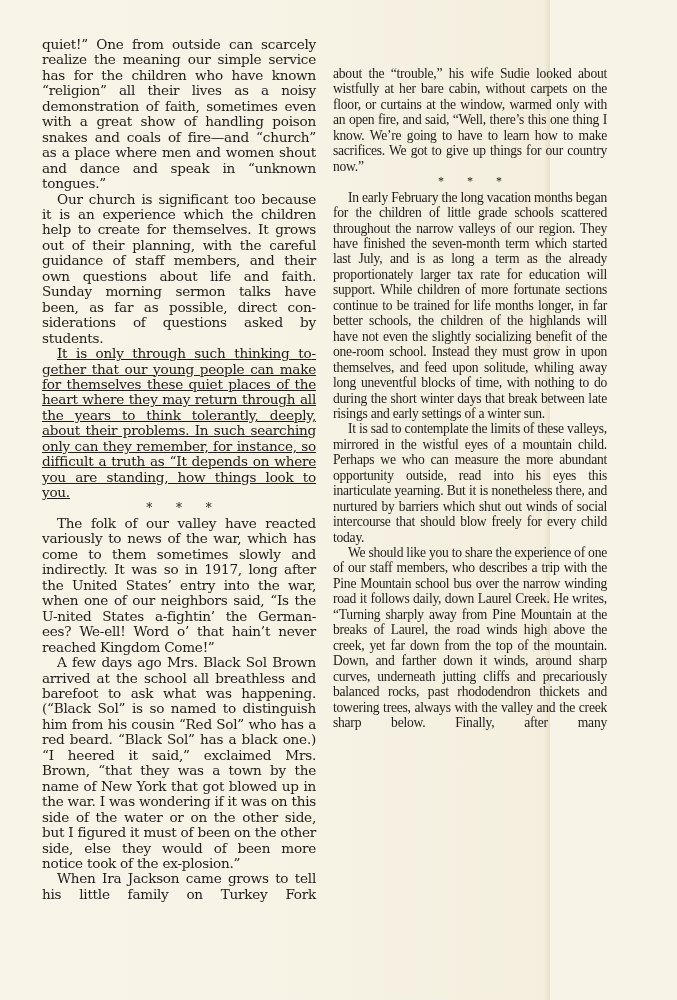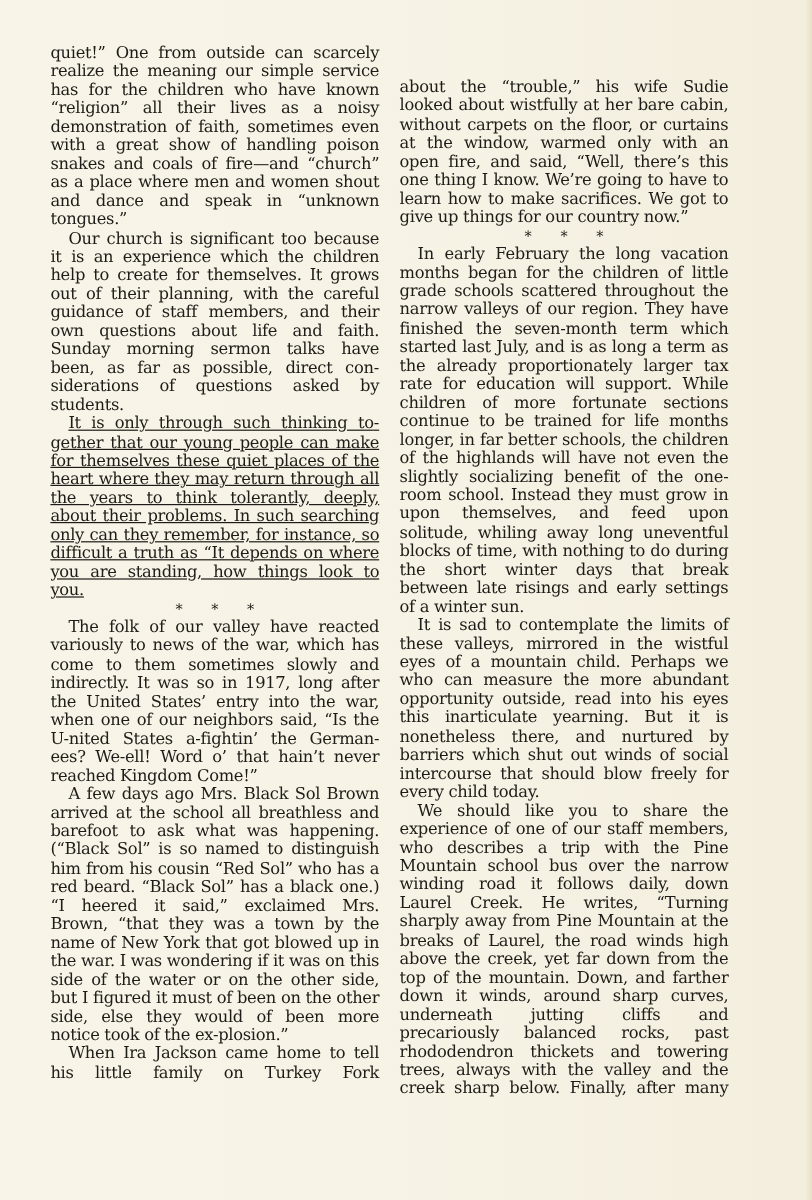--- a/index.html
+++ b/index.html
@@ -2,40 +2,40 @@
 <html><head>
   <meta charset="utf-8">
   <style>
     html, body { margin: 0; padding: 0; }
     body {
       width: 677px; height: 1000px; overflow: hidden;
       background: #f7f3e6;
       position: relative;
     }
     .page {
-      position: absolute; left: 0; top: 0; width: 677px; height: 1000px;
+      position: absolute; left: 0; top: 0; width: 550px; height: 1000px;
       background: linear-gradient(90deg, #f8f4e8 0%, #f6f2e4 60%, #f3eedd 100%);
     }
     .edge {
       position: absolute; right: 0; top: 0; width: 6px; height: 1000px;
       background: linear-gradient(90deg, rgba(235,228,205,0) 0%, #e7dfc6 100%);
     }
     .col {
       position: absolute;
       width: 274px;
       font-family: "DejaVu Serif", "Liberation Serif", serif;
       font-size: 13.6px;
       line-height: 15.45px;
       color: #1e1c18;
       text-align: justify;
       hyphens: manual;
       letter-spacing: -0.25px;
     }
     .col.left { left: 42px; top: 37px; }
-    .col.right { left: 333px; top: 66px; }
+    .col.right { left: 333px; top: 66px; font-family: Liberation Serif, serif; }
     .col p { margin: 0; text-indent: 15px; }
     .col p.cont { text-indent: 0; }
     .col p.last-line-left { text-align-last: left; text-decoration: underline; }
     .stars {
       text-align: center; letter-spacing: 10px; font-size: 12px;
       line-height: 15.45px; height: 15.45px; margin-left: 10px;
     }
   </style>
 </head>
 <body>
@@ -43,21 +43,21 @@
 <div class="page">
   <div class="edge"></div>
 
   <div class="col left">
     <p class="cont">quiet!” One from outside can scarcely realize the meaning our simple service has for the children who have known “religion” all their lives as a noisy demonstration of faith, sometimes even with a great show of handling poison snakes and coals of fire—and “church” as a place where men and women shout and dance and speak in “un­known tongues.”</p>
     <p>Our church is significant too because it is an experience which the children help to create for themselves. It grows out of their planning, with the careful guidance of staff members, and their own questions about life and faith. Sunday morning sermon talks have been, as far as possible, direct con­siderations of questions asked by students.</p>
     <p class="last-line-left">It is only through such thinking to­gether that our young people can make for themselves these quiet places of the heart where they may return through all the years to think toler­antly, deeply, about their problems. In such searching only can they remem­ber, for instance, so difficult a truth as “It depends on where you are stand­ing, how things look to you.</p>
     <div class="stars">* * *</div>
     <p>The folk of our valley have reacted variously to news of the war, which has come to them sometimes slowly and indirectly. It was so in 1917, long after the United States’ entry into the war, when one of our neighbors said, “Is the U-nited States a-fightin’ the German-ees? We-ell! Word o’ that hain’t never reached Kingdom Come!”</p>
     <p>A few days ago Mrs. Black Sol Brown arrived at the school all breath­less and barefoot to ask what was hap­pening. (“Black Sol” is so named to distinguish him from his cousin “Red Sol” who has a red beard. “Black Sol” has a black one.) “I heered it said,” exclaimed Mrs. Brown, “that they was a town by the name of New York that got blowed up in the war. I was won­dering if it was on this side of the water or on the other side, but I fig­ured it must of been on the other side, else they would of been more notice took of the ex-plosion.”</p>
-    <p style="text-align-last: justify;">When Ira Jackson came home to tell his little family on Turkey Fork</p>
+    <p style="text-align-last: justify;">When Ira Jackson came grows to tell his little family on Turkey Fork</p>
   </div>
 
   <div class="col right">
     <p class="cont">about the “trouble,” his wife Sudie looked about wistfully at her bare cabin, without carpets on the floor, or curtains at the window, warmed only with an open fire, and said, “Well, there’s this one thing I know. We’re going to have to learn how to make sacrifices. We got to give up things for our country now.”</p>
     <div class="stars">* * *</div>
     <p>In early February the long vacation months began for the children of little grade schools scattered throughout the narrow valleys of our region. They have finished the seven-month term which started last July, and is as long a term as the already proportionately larger tax rate for education will support. While children of more for­tunate sections continue to be trained for life months longer, in far better schools, the children of the highlands will have not even the slightly social­izing benefit of the one-room school. Instead they must grow in upon them­selves, and feed upon solitude, whiling away long uneventful blocks of time, with nothing to do during the short winter days that break between late risings and early settings of a winter sun.</p>
     <p>It is sad to contemplate the limits of these valleys, mirrored in the wist­ful eyes of a mountain child. Perhaps we who can measure the more abun­dant opportunity outside, read into his eyes this inarticulate yearning. But it is nonetheless there, and nur­tured by barriers which shut out winds of social intercourse that should blow freely for every child today.</p>
     <p style="text-align-last: justify;">We should like you to share the experience of one of our staff mem­bers, who describes a trip with the Pine Mountain school bus over the narrow winding road it follows daily, down Laurel Creek. He writes, “Turn­ing sharply away from Pine Mountain at the breaks of Laurel, the road winds high above the creek, yet far down from the top of the mountain. Down, and farther down it winds, around sharp curves, underneath jutting cliffs and precariously balanced rocks, past rhododendron thickets and towering trees, always with the valley and the creek sharp below. Finally, after many</p>
   </div>
 </div>

